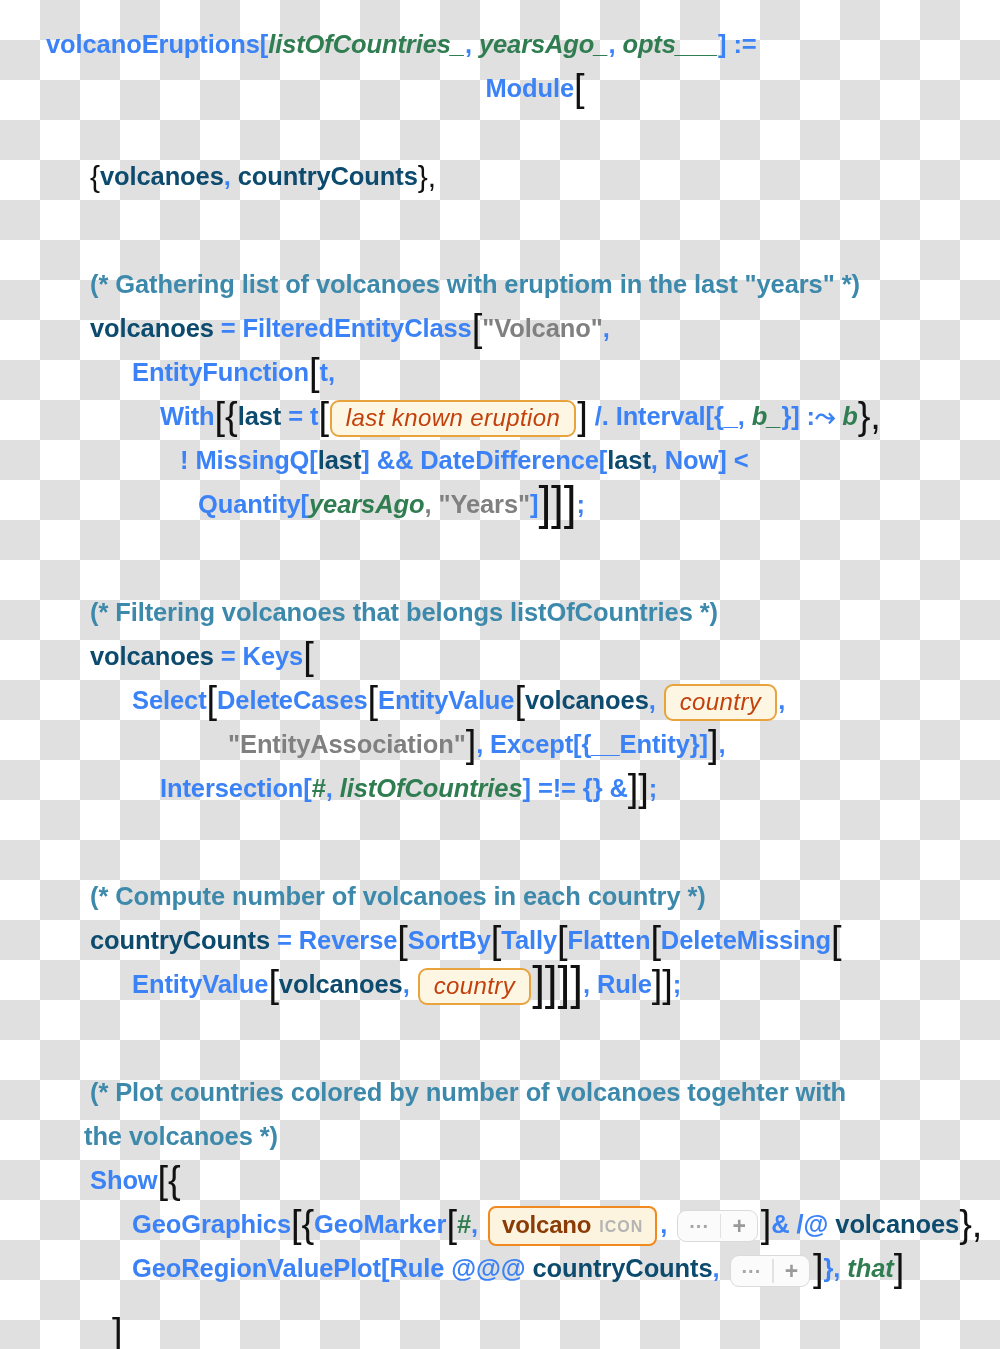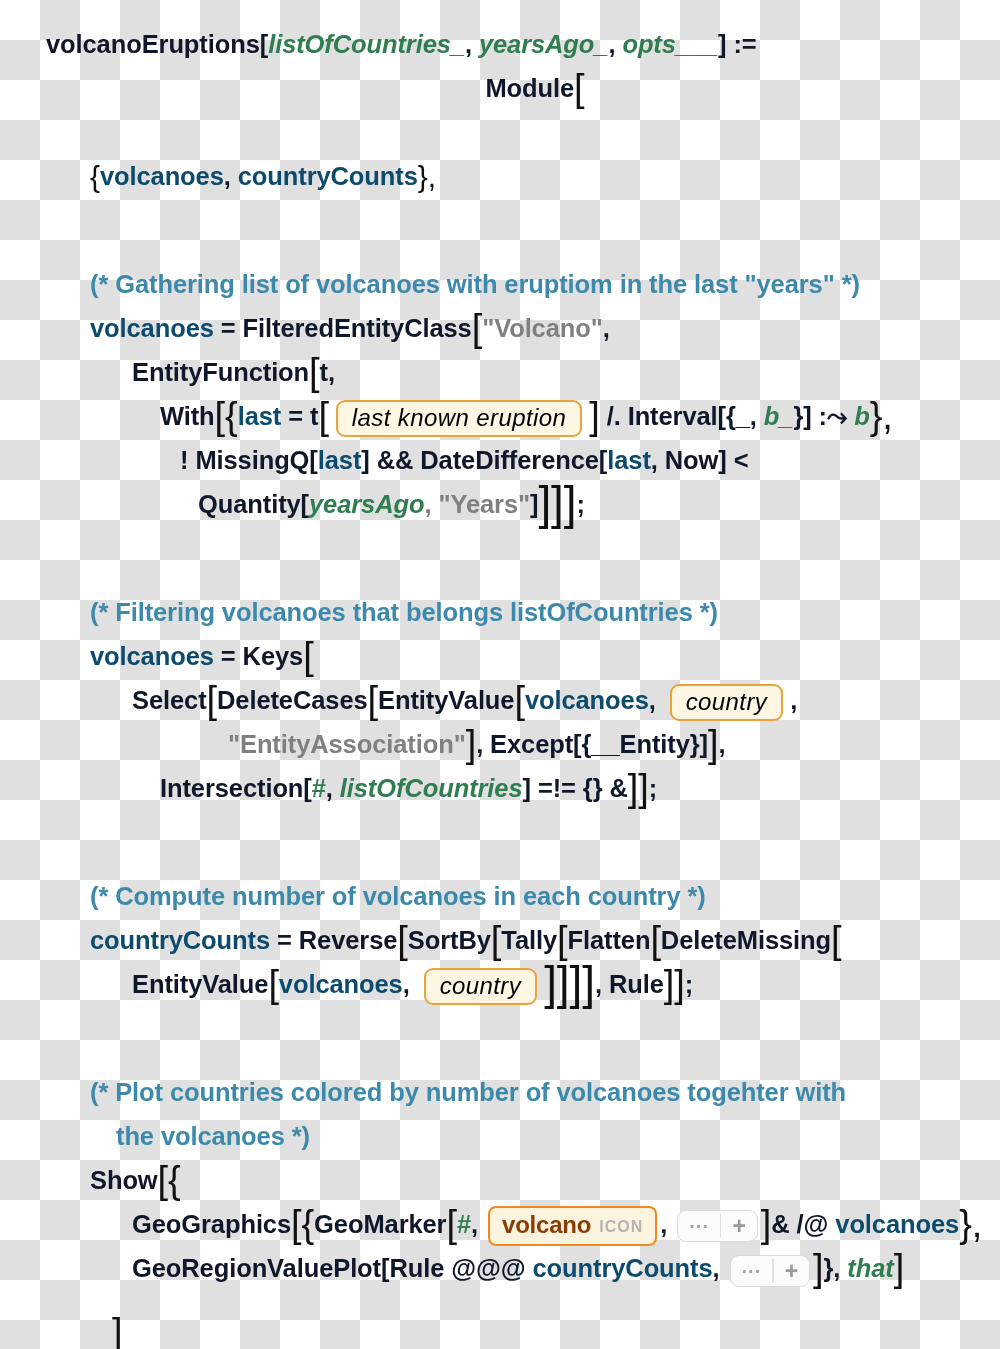--- a/index.html
+++ b/index.html
@@ -43,29 +43,29 @@
 
   
   .i0 { padding-left: 46px; }
   .i1 { padding-left: 70px; text-align: center; }
   .i2 { padding-left: 90px; }
   .i3 { padding-left: 132px; }
   .i4 { padding-left: 160px; }
   .i5 { padding-left: 180px; }
   .i6 { padding-left: 198px; }
   .i7 { padding-left: 228px; }
-  .i8 { padding-left: 116px; }
+  .i8 { padding-left: 84px; }
   .i9 { padding-left: 112px; }
 
   
   .sym   { color: #0c4a6e; }            
   .pat   { color: #2f7d50; font-style: italic; }  
   .str   { color: #808080; }            
   .cmt   { color: #3c89ab; }            
-  .blk   { color: #0f172a; }            
+  .blk   { color: #3b82f6; }            
   .hash  { color: #2f7d50; font-weight: 700; }
 
   .br {
     font-weight: 400;
     font-size: 30px;
     line-height: 0;
     position: relative;
     top: 2px;
   }
   .br2 {
@@ -82,26 +82,26 @@
     position: relative;
     top: 6px;
   }
 
   
   .ebox {
     display: inline-block;
     background: #fdf6e3;
     border: 2px solid #e8a33d;
     border-radius: 9px;
-    color: #000000;
+    color: #c2410c;
     font-style: italic;
     font-weight: 500;
     font-size: 24px;
     padding: 2px 14px 3px 14px;
-    margin: 0 7px;
+    margin: 0 1px;
     vertical-align: middle;
     line-height: 28px;
     letter-spacing: 0.4px;
   }
   
   .ibox {
     display: inline-block;
     background: #fdf4e0;
     border: 2px solid #f08a1e;
     border-radius: 8px;

